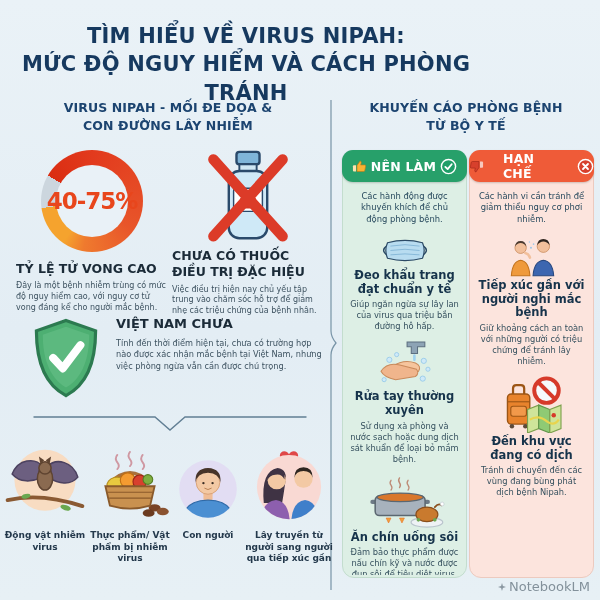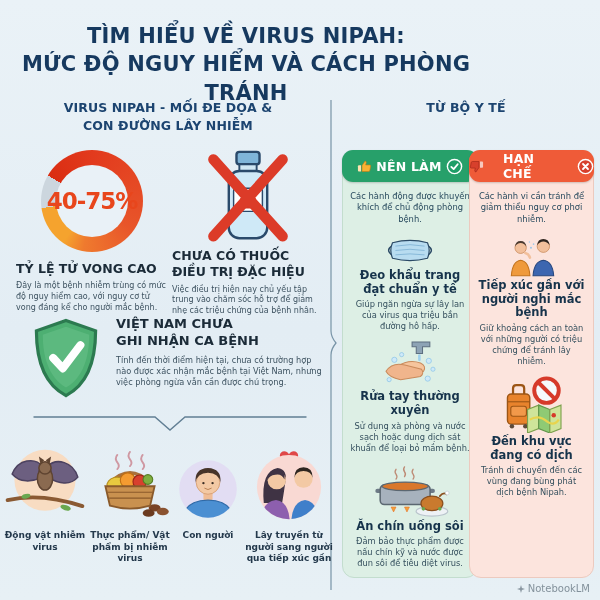--- a/index.html
+++ b/index.html
@@ -45,53 +45,54 @@
   #chain{position:absolute;top:440px;left:2px;width:332px;display:flex;align-items:flex-start;}
   .chain-item{text-align:center;}
   .chain-item .chain-icon{height:86px;display:flex;align-items:flex-end;justify-content:center;}
   .chain-item .label{margin-top:4px;font-size:9px;font-weight:bold;color:#24394c;line-height:1.3;}
   #chain-animal{width:86px;}
   #chain-food{width:84px;}
   #chain-human{width:72px;}
   #chain-couple{width:90px;}
   
   .panel{position:absolute;top:150px;width:123px;height:426px;border-radius:12px;}
-  #panel-do{left:342px;background:#ddefe5;border:1px solid #c3ddce;padding-left:11px;}
+  #panel-do{left:342px;background:#ddefe5;border:1px solid #c3ddce;}
   #panel-avoid{left:469px;background:#fce4dd;border:1px solid #eccabf;}
   .panel-header{position:absolute;top:-1px;left:-1px;right:-1px;height:32px;border-radius:11px;
     display:flex;align-items:center;justify-content:center;gap:4px;color:#fff;font-weight:bold;
     font-size:12.5px;letter-spacing:.2px;box-shadow:0 1px 2px rgba(0,0,0,.18);}
   #panel-do .panel-header{background:var(--c-do,#27a06a);}
   #panel-avoid .panel-header{background:var(--c-avoid,#ef5b38);gap:19px;}
   .panel-body{position:absolute;top:33px;left:7px;right:7px;bottom:2px;text-align:center;overflow:hidden;}
   .panel-intro{margin-top:7px;font-size:8.4px;line-height:1.34;color:#27495d;}
   .p-item{margin-top:8px;}
   .p-icon{display:flex;justify-content:center;align-items:center;}
   .p-title{margin-top:2px;font-size:11.5px;font-weight:bold;color:#16334b;line-height:1.2;}
   .p-desc{margin-top:3px;font-size:8.3px;line-height:1.32;color:#35505e;}
   
   .watermark{position:absolute;right:10px;bottom:6px;display:flex;align-items:center;gap:3px;
-    font-size:10px;color:#83919b;}
+    font-size:13px;color:#83919b;}
   svg{display:block;}
 </style>
 </head>
 <body>
 
 <div class="poster">
 
   <div class="main-title">
     <div>TÌM HIỂU VỀ VIRUS NIPAH:</div>
     <div>MỨC ĐỘ NGUY HIỂM VÀ CÁCH PHÒNG TRÁNH</div>
   </div>
 
   <div class="col-header" id="left-header">
     <div>VIRUS NIPAH - MỐI ĐE DỌA &amp;</div>
     <div>CON ĐƯỜNG LÂY NHIỄM</div>
   </div>
   <div class="col-header" id="right-header">
+    <div>KHUYẾN CÁO PHÒNG BỆNH</div>
     <div>TỪ BỘ Y TẾ</div>
   </div>
 
   <div class="stat-card" id="card-fatality">
     <div class="donut">
       <div class="donut-value">40-75%</div>
     </div>
     <div class="stat-title">TỶ LỆ TỬ VONG CAO</div>
     <div class="stat-desc">Đây là một bệnh nhiễm trùng có mức độ nguy hiểm cao, với nguy cơ tử vong đáng kể cho người mắc bệnh.</div>
   </div>
@@ -118,21 +119,20 @@
     <span>
       <svg width="72" height="84" viewBox="0 0 90 102">
         <path d="M45 4 L82 17 C82 50 74 83 45 98 C16 83 8 50 8 17 Z" fill="#4daf72" stroke="#2c7a50" stroke-width="4"></path>
         <path d="M45 12 L74 22 C74 49 67 75 45 88 C23 75 16 49 16 22 Z" fill="#5fbb81" opacity="0.85"></path>
         <path d="M29 51 L41 64 L63 35" stroke="#ffffff" stroke-width="10" fill="none" stroke-linecap="round" stroke-linejoin="round"></path>
       </svg>
     </span>
     <div class="vn-text">
       <div class="vn-title">
         <div>VIỆT NAM CHƯA</div>
-        <div>GHI NHẬN CA BỆNH</div>
       </div>
       <div class="vn-desc">Tính đến thời điểm hiện tại, chưa có trường hợp nào được xác nhận mắc bệnh tại Việt Nam, nhưng việc phòng ngừa vẫn cần được chú trọng.</div>
     </div>
   </div>
 
   <svg class="brace" id="brace-h" width="280" height="22" viewBox="0 0 280 22">
     <path d="M4 4 C60 4 105 4 125 4 L140 17 L155 4 C185 4 230 4 276 4" fill="none" stroke="#4a6b82" stroke-width="1.4" stroke-linecap="round" opacity="0.85"></path>
   </svg>
 
   <svg class="brace" id="brace-v" width="14" height="494" viewBox="0 0 14 494">

